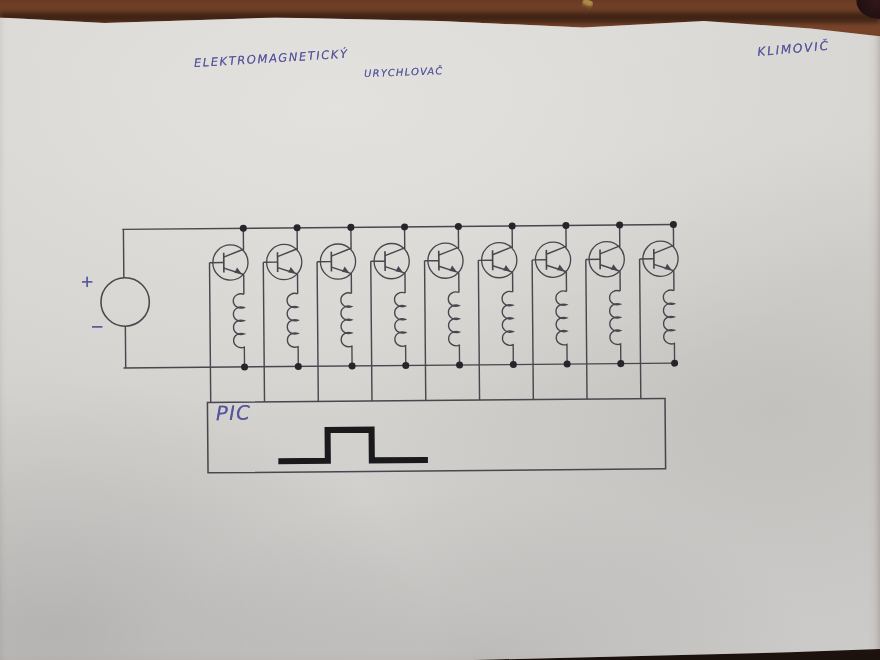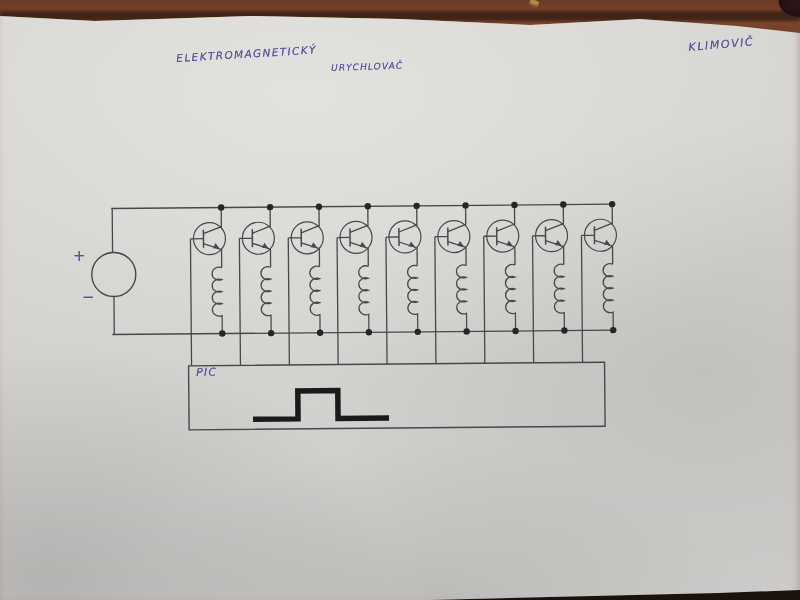--- a/index.html
+++ b/index.html
@@ -33,21 +33,21 @@
     box-shadow:inset 0 9px 10px -5px rgba(55,33,22,.42), inset -6px 0 12px -8px rgba(80,60,50,.35);
   }
   #schematic{position:absolute;left:0;top:0;}
   .ink{
     position:absolute;color:#4b4b97;font-style:italic;white-space:nowrap;
     text-shadow:0 0 .5px rgba(75,75,151,.8);transform-origin:left top;opacity:.92;
   }
   .title1{left:176px;top:52px;font-size:10.5px;letter-spacing:1.4px;transform:rotate(-3.5deg);}
   .title2{left:331px;top:63px;font-size:9px;letter-spacing:1.1px;transform:rotate(-2deg);}
   .author{left:688px;top:41px;font-size:11px;letter-spacing:1.6px;transform:rotate(-5deg);}
-  .pic-label{left:196px;top:366px;font-size:11px;letter-spacing:1.2px;transform:rotate(-1deg);}
+  .pic-label{left:196px;top:366px;font-size:18px;letter-spacing:1.2px;transform:rotate(-1deg);}
   .plus{left:73px;top:247px;font-size:15px;font-style:normal;}
   .minus{left:82px;top:288px;font-size:15px;font-style:normal;}
 </style>
 </head>
 <body>
 
 <div class="scene">
   <div class="edge-shadow"></div>
   <div class="crumb"></div>
   <div class="corner-mark"></div>

